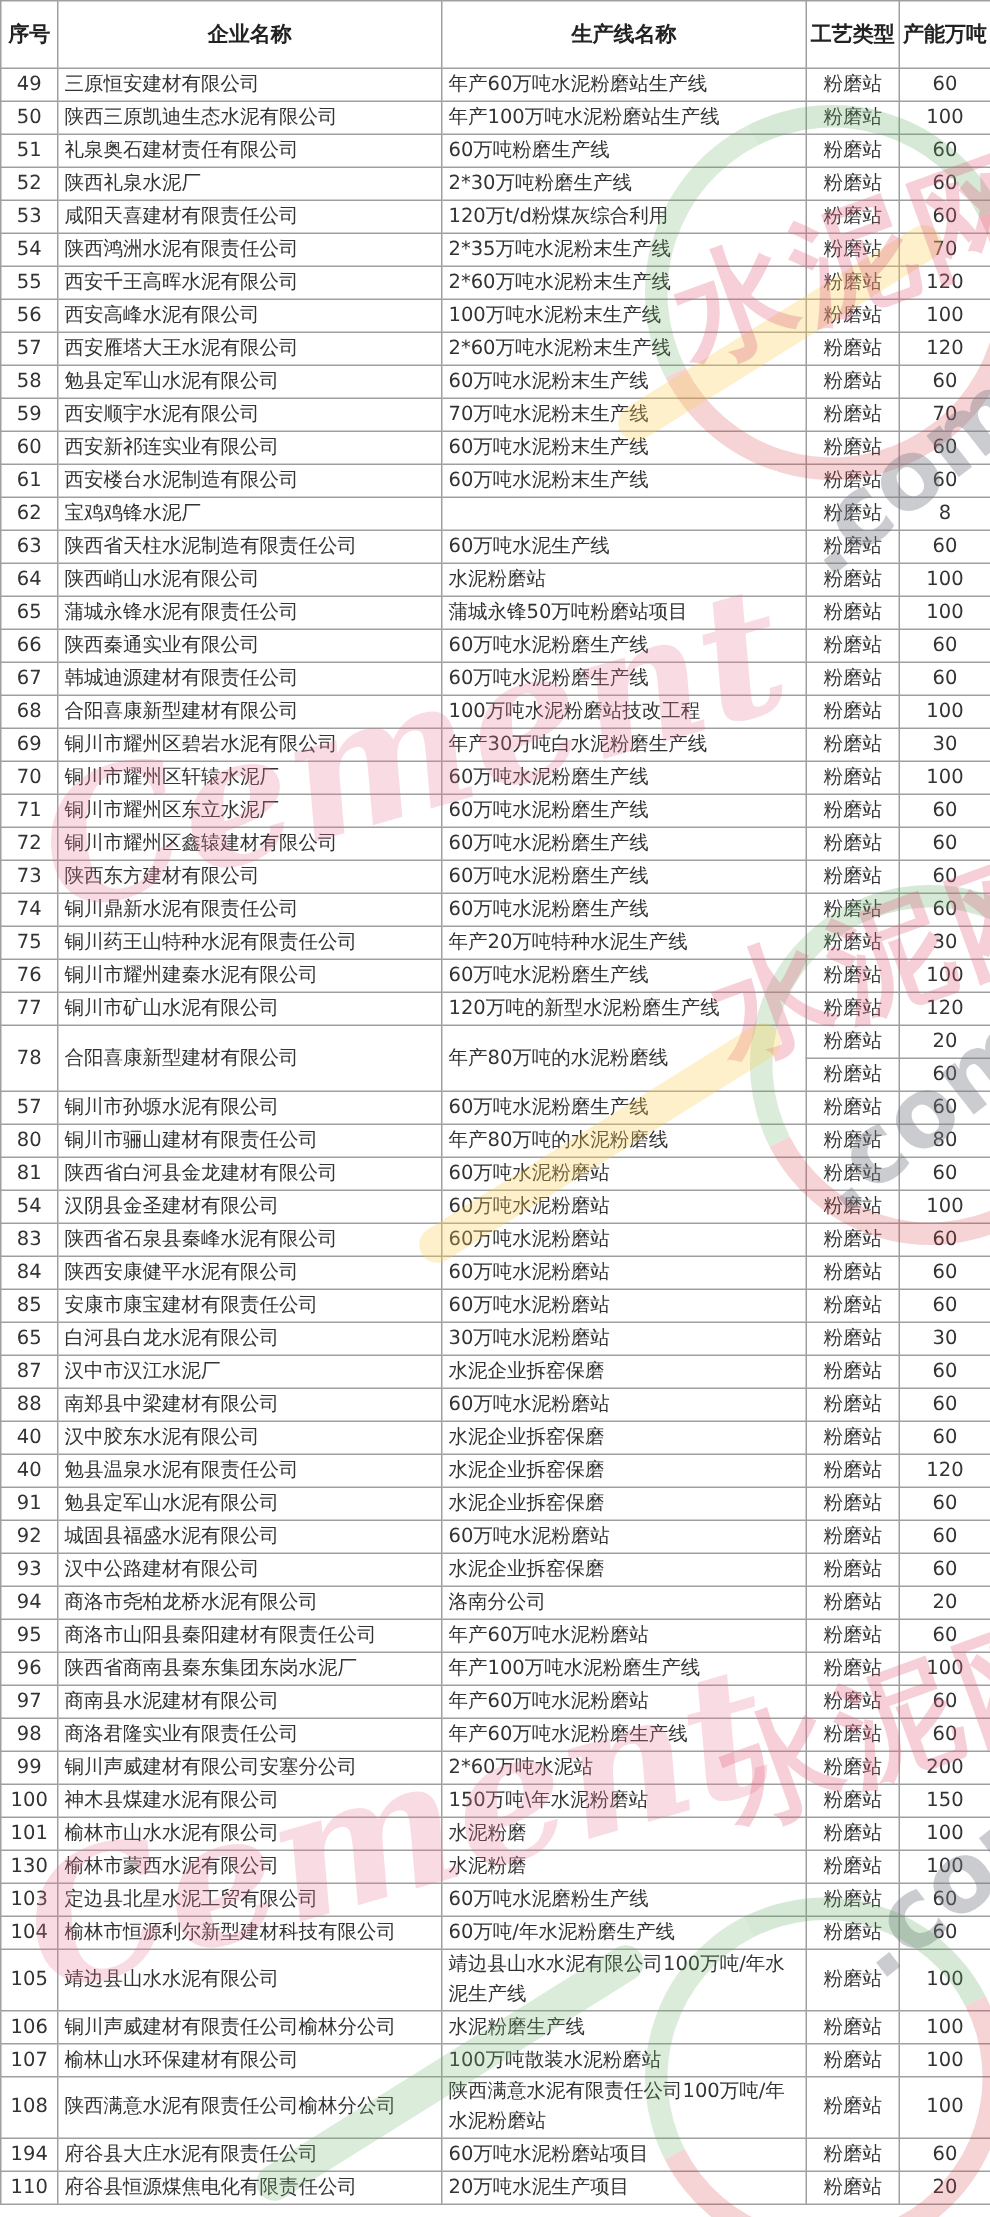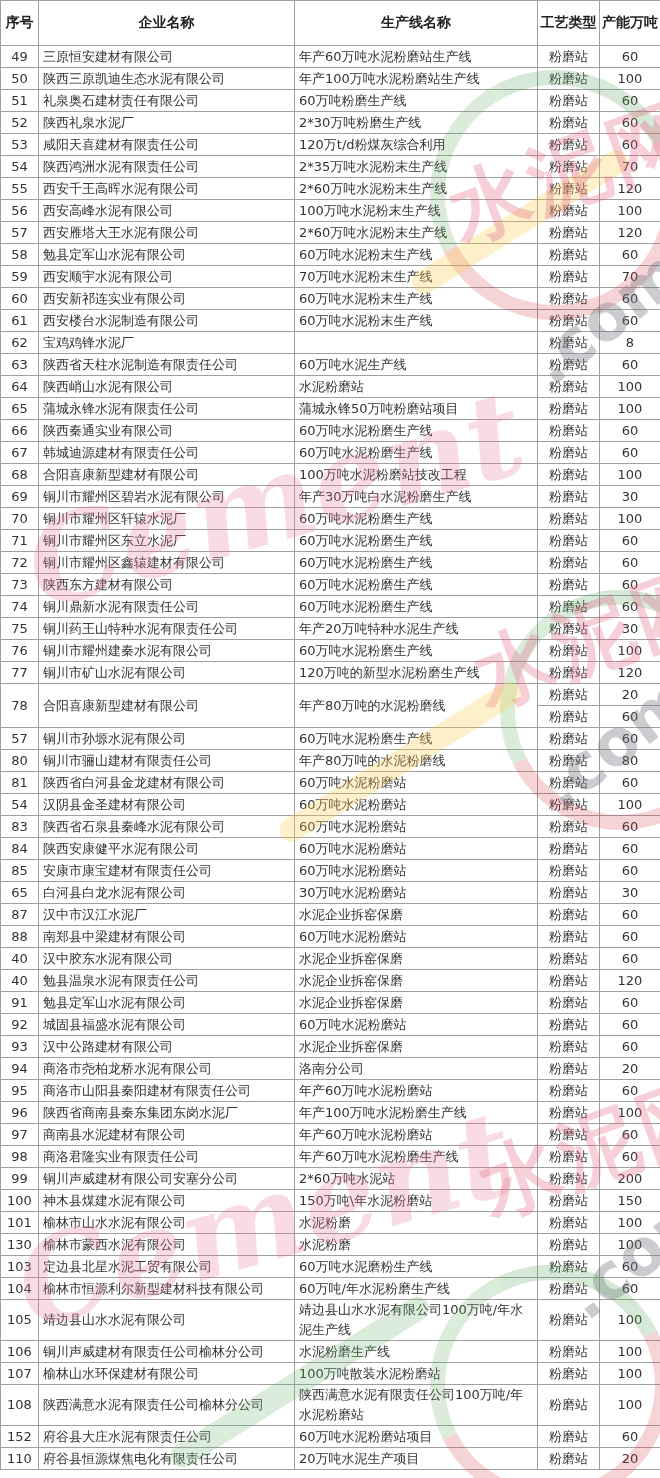--- a/index.html
+++ b/index.html
@@ -474,21 +474,21 @@
           <td class="cell-capacity">100</td>
         </tr>
         <tr class="r">
           <td class="cell-no">108</td>
           <td class="cell-company">陕西满意水泥有限责任公司榆林分公司</td>
           <td class="cell-line">陕西满意水泥有限责任公司100万吨/年水泥粉磨站</td>
           <td class="cell-process">粉磨站</td>
           <td class="cell-capacity">100</td>
         </tr>
         <tr class="r">
-          <td class="cell-no">152</td>
+          <td class="cell-no">194</td>
           <td class="cell-company">府谷县大庄水泥有限责任公司</td>
           <td class="cell-line">60万吨水泥粉磨站项目</td>
           <td class="cell-process">粉磨站</td>
           <td class="cell-capacity">60</td>
         </tr>
         <tr class="r">
           <td class="cell-no">110</td>
           <td class="cell-company">府谷县恒源煤焦电化有限责任公司</td>
           <td class="cell-line">20万吨水泥生产项目</td>
           <td class="cell-process">粉磨站</td>

